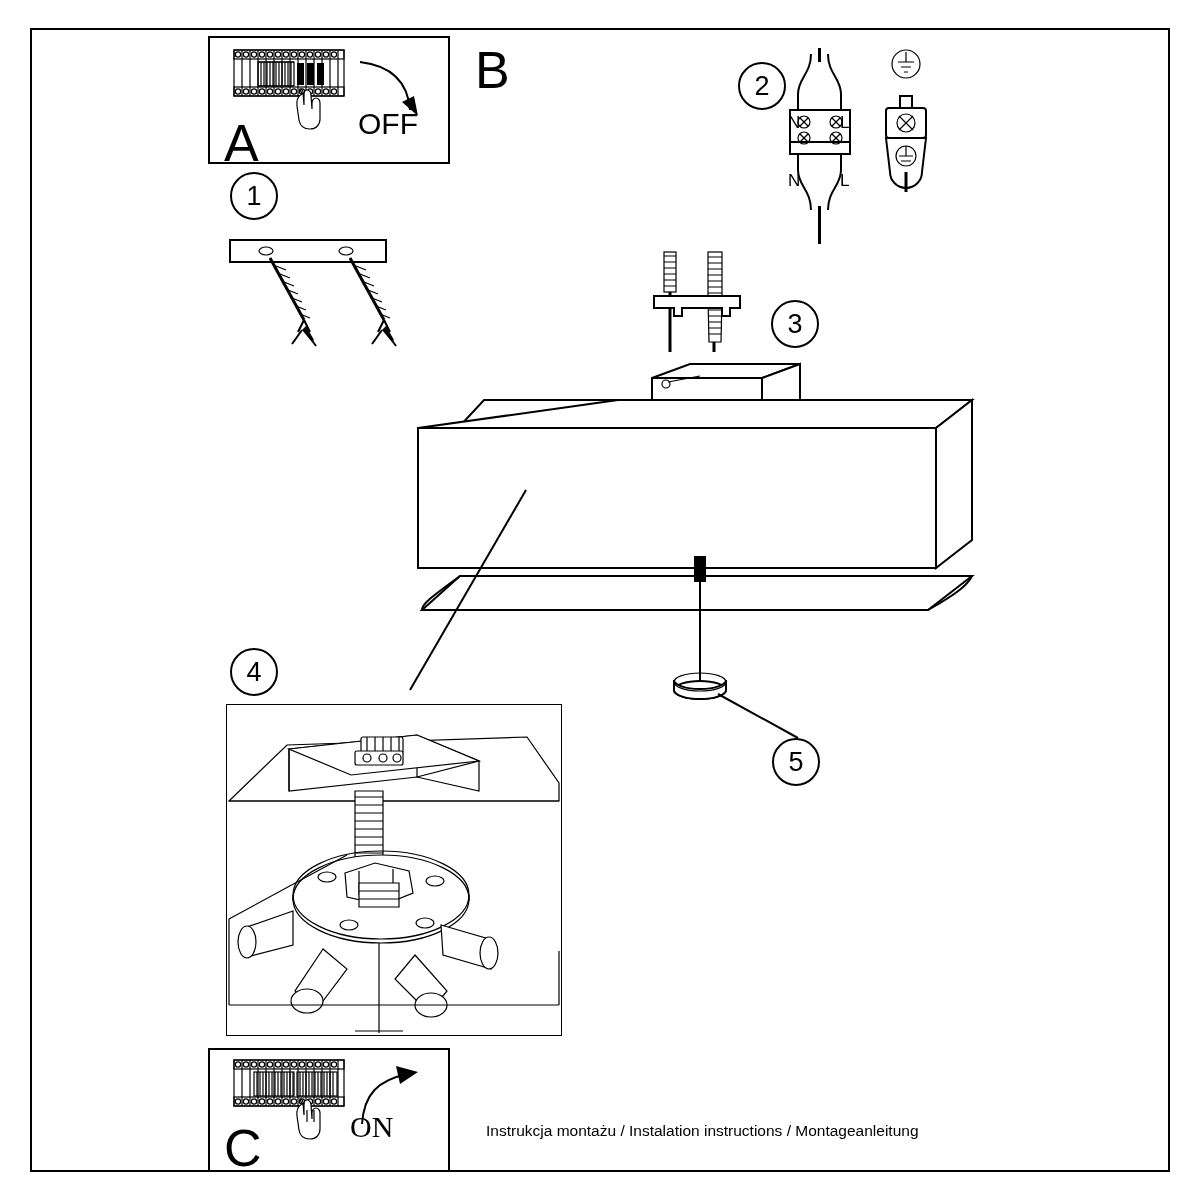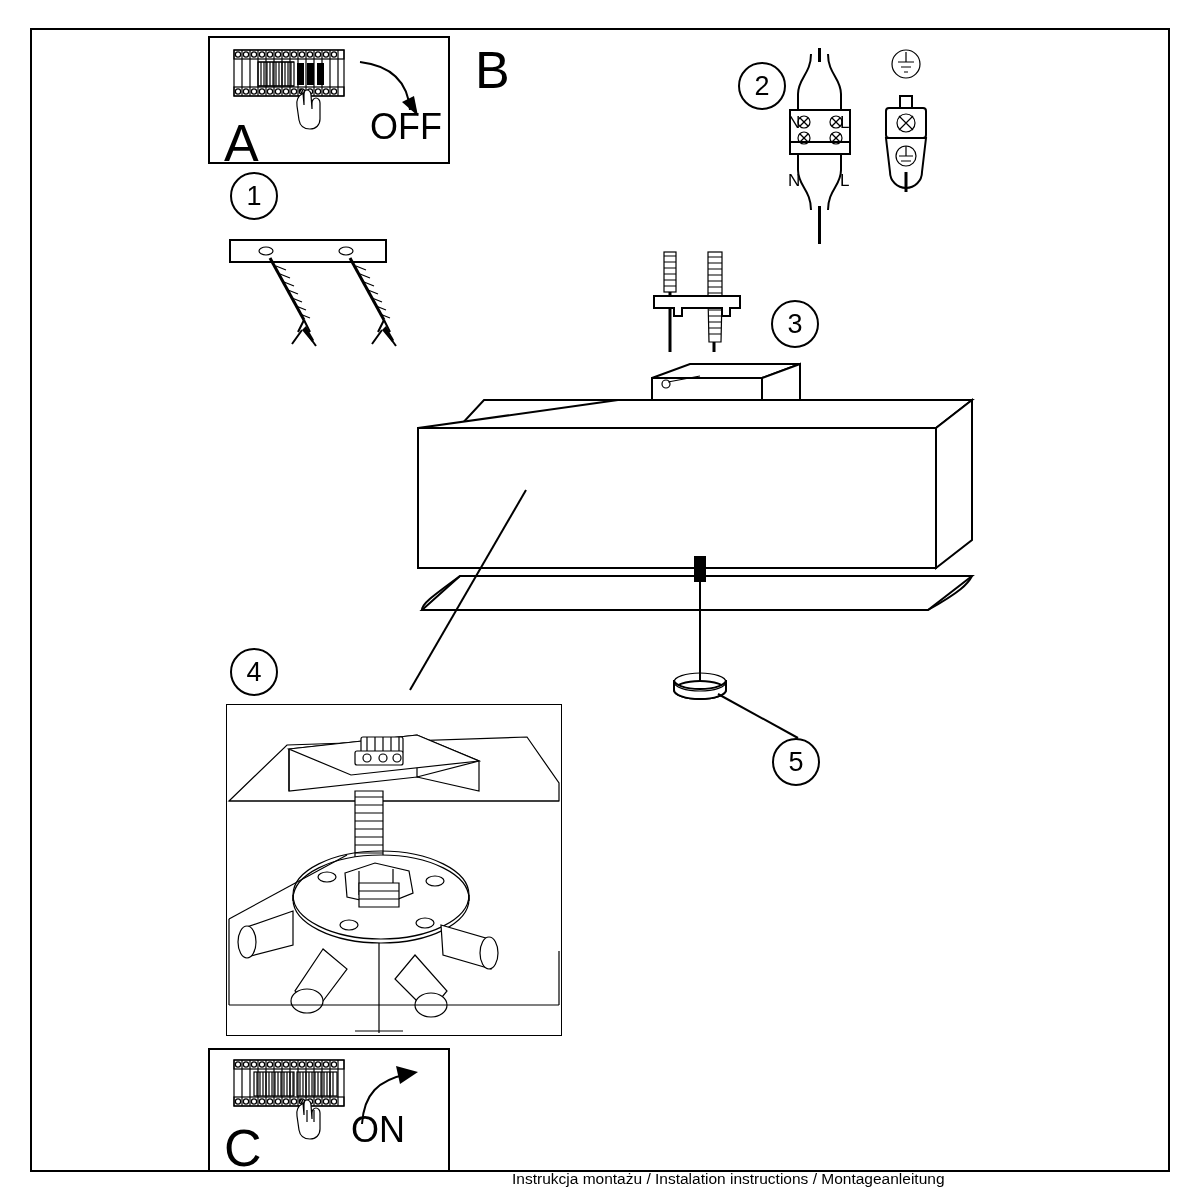--- a/index.html
+++ b/index.html
@@ -17,21 +17,21 @@
   .box { position:absolute; border:2px solid #000; box-sizing:border-box; background:#fff; }
 
   
   .circle-num {
     position:absolute; width:44px; height:44px; border:2px solid #000; border-radius:50%;
     display:flex; align-items:center; justify-content:center;
     font-size:27px; font-weight:400; background:#fff;
   }
 
   .big-letter { position:absolute; font-size:52px; line-height:1; }
-  .label { position:absolute; font-size:36px; line-height:1;margin-left:12px; }
+  .label { position:absolute; font-size:30px; line-height:1; }
   .label-sm { position:absolute; font-size:17px; line-height:1; }
   .footer-line { position:absolute; font-size:15.5px; line-height:1.45; white-space:nowrap; }
 
   svg { display:block; overflow:visible; }
   .abs { position:absolute; }
 
   .st { fill:none; stroke:#000; stroke-width:2; }
   .st-thin { fill:none; stroke:#000; stroke-width:1.2; }
   .st-thick { fill:none; stroke:#000; stroke-width:3; }
   .fill-k { fill:#000; stroke:none; }
@@ -412,17 +412,17 @@
     <path class="fill-w-thin" d="M74 50 c-4 2 -6 7 -5 12 l2 14 c1 6 5 9 11 9 6 0 10 -4 10 -10
                                  l0 -16 c0 -3 -2 -5 -4 -5 -2 0 -4 2 -4 5 l0 6 -1 -14 c0 -3 -2 -5 -4 -5
                                  -2 0 -3 2 -3 5 l0 10 -1 -12 c0 -3 -1 -4 -3 -4z"></path>
     <path class="st-thin" d="M79 56 l0 12 M86 56 l0 12"></path>
 
     <path class="st" d="M134 70 C136 40 150 26 180 20"></path>
     <polygon class="fill-k" points="168,12 190,18 172,30"></polygon>
   </svg>
 
   <div class="big-letter" style="left:224px; top:1122px;">C</div>
-  <div class="label" style="left:339px; top:1112px;">ON</div>
-
-  <div class="footer-line" style="left:512px; top:1120px;margin-top:48px;">Instrukcja montażu / Instalation instructions / Montageanleitung</div>
+  <div class="label" style="left:350px; top:1112px;font-family:Liberation Serif, serif;">ON</div>
+
+  <div class="footer-line" style="left:486px; top:1120px;">Instrukcja montażu / Instalation instructions / Montageanleitung</div>
 
 </div>
 
 </body></html>

